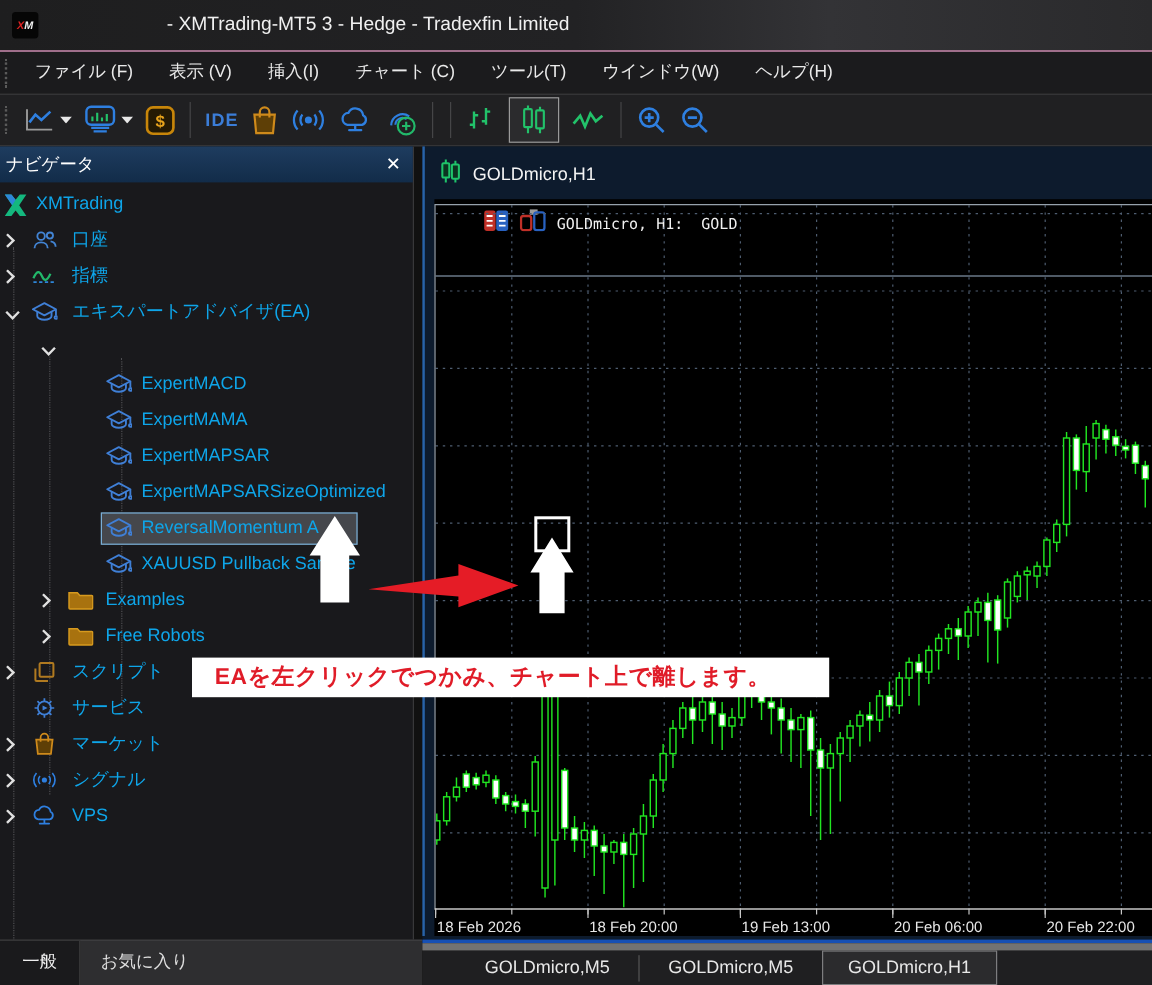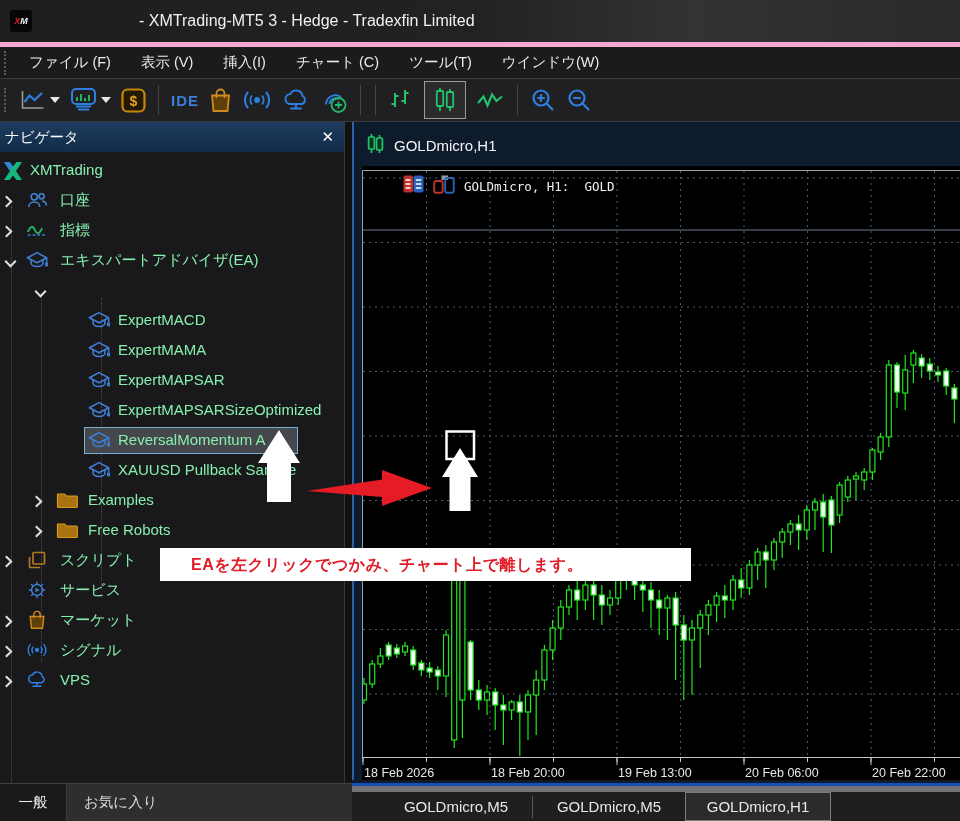--- a/index.html
+++ b/index.html
@@ -8,21 +8,21 @@
        -webkit-font-smoothing:antialiased;}
   .abs{position:absolute;}
   
   #titlebar{left:0;top:0;width:960px;height:42px;
     background:linear-gradient(90deg,#1e1e1f 0%,#222224 50%,#333336 72%,#2a2a2c 100%);}
   #xm-badge{left:10px;top:10px;width:22px;height:22px;background:#060606;border-radius:3px;
     display:flex;align-items:center;justify-content:center;font-size:9px;font-weight:bold;font-style:italic;}
   #xm-badge .x{color:#d22;}#xm-badge .m{color:#eee;}
   #title-text{left:122px;top:0;height:42px;line-height:42px;font-size:16px;color:#f0f0f0;white-space:pre;margin-left:17px;}
   
-  #menubar{left:0;top:42px;width:960px;height:36px;background:#1b1b1d;border-top:5px solid #f9a8d4;
+  #menubar{left:0;top:42px;width:960px;height:36px;background:#1b1b1d;border-top:1px solid #f9a8d4;
     display:flex;align-items:center;box-sizing:border-box;padding-left:2px;}
   .grip{width:5px;height:24px;border-left:2px dotted #5a5a5a;margin:0 3px 0 2px;}
   .menu-item{padding:0 15px;font-size:14.5px;height:35px;line-height:35px;color:#eaeaea;cursor:default;}
   
   #toolbar{left:0;top:78px;width:960px;height:44px;background:#202022;
     border-top:1px solid #3a3a3c;border-bottom:1px solid #3a3a3c;box-sizing:border-box;
     display:flex;align-items:center;padding-left:2px;}
   .tb-item{display:flex;align-items:center;margin:0 5px;height:36px;}
   .tb-item svg{display:block;}
   .tb-sep{width:1px;height:30px;background:#454547;margin:0 7px;}
@@ -36,21 +36,21 @@
   #nav-panel{left:0;top:122px;width:345px;height:661px;background:#19191c;border-right:1px solid #38383a;box-sizing:border-box;}
   #nav-header{left:0;top:0;width:344px;height:30px;background:linear-gradient(180deg,#1e3c5f,#122c49);
     display:flex;align-items:center;justify-content:space-between;padding:0 10px 0 5px;box-sizing:border-box;}
   #nav-title{font-size:14.5px;color:#fff;}
   #nav-close{font-size:15px;color:#fff;cursor:default;}
   .guide{position:absolute;width:0;border-left:1px dotted #4e4e52;}
   .tree-row{position:absolute;left:0;width:344px;height:28px;display:flex;align-items:center;cursor:default;}
   .tree-chevron{position:absolute;top:8px;}
   .tree-icon{position:absolute;top:4px;width:22px;height:20px;}
   .tree-icon svg{width:22px;height:20px;display:block;}
-  .tree-label{position:absolute;top:0;height:28px;line-height:28px;font-size:15px;color:#86efac;white-space:nowrap;}
+  .tree-label{position:absolute;top:0;height:28px;line-height:28px;font-size:15px;color:#0ea5e9;white-space:nowrap;}
   .sel-box{position:absolute;left:84px;width:214px;top:1px;height:27px;background:#45474c;border:1px solid #79aed6;box-sizing:border-box;}
   #nav-tabs{left:0;top:783px;width:352px;height:38px;background:#2e2e30;border-top:1px solid #404042;box-sizing:border-box;}
   #nav-tab-general{left:0;top:784px;width:66px;height:37px;background:#1a1a1c;border-right:1px solid #3c3c3e;
     text-align:center;line-height:36px;font-size:14.5px;color:#eee;}
   #nav-tab-fav{left:84px;top:784px;height:37px;line-height:36px;font-size:14.5px;color:#dedede;}
   
   #chart-win{left:352px;top:122px;width:608px;height:658px;background:#0d1b2d;
     border-left:2px solid #2863a8;box-sizing:border-box;}
   #chart-win-bottom{left:352px;top:780px;width:608px;height:6px;background:#0d1b2d;border-bottom:3px solid #1750b4;box-sizing:border-box;}
   #chart-title{left:366px;top:130px;height:30px;display:flex;align-items:center;gap:9px;}
@@ -59,21 +59,21 @@
   #info-row{left:367px;top:176px;height:20px;display:flex;align-items:center;gap:9px;padding-left:36px;}
   #info-text{font-size:12.5px;color:#f0f0f0;white-space:pre;font-family:"DejaVu Sans Mono",monospace;}
   
   #chart-tabs{left:352px;top:786px;width:608px;height:35px;background:#1f1f21;border-top:6px solid #737373;
     display:flex;align-items:stretch;box-sizing:border-box;padding-left:28px;}
   .chart-tab{display:flex;align-items:center;justify-content:center;width:152px;font-size:15px;color:#e8e8e8;}
   .chart-tab.active{width:146px;border:1px solid #7d7d7f;background:#2b2b2d;box-sizing:border-box;}
   .tab-div{width:1px;height:22px;background:#555;align-self:center;}
   
   #annotation{left:160px;top:548px;width:531px;height:33px;background:#ffffff;z-index:30;}
-  #annotation span{display:block;padding-left:31px;line-height:33px;font-size:16px;font-weight:bold;
+  #annotation span{display:block;padding-left:19px;line-height:33px;font-size:19px;font-weight:bold;
     color:#e01c28;letter-spacing:.5px;white-space:nowrap;}
   #overlay-svg{left:0;top:0;width:960px;height:821px;z-index:25;pointer-events:none;}
   #chart-svg{left:0;top:0;width:960px;height:821px;z-index:5;pointer-events:none;}
 </style>
 </head>
 <body>
 
 <div class="abs" id="titlebar">
   <div class="abs" id="xm-badge">
       <span class="x">X</span>
@@ -83,20 +83,21 @@
 </div>
 
 <div class="abs" id="menubar">
     <div class="grip"></div>
     <div class="menu-item">ファイル (F)</div>
     <div class="menu-item">表示 (V)</div>
     <div class="menu-item">挿入(I)</div>
     <div class="menu-item">チャート (C)</div>
     <div class="menu-item">ツール(T)</div>
     <div class="menu-item">ウインドウ(W)</div>
+    <div class="menu-item">ヘルプ(H)</div>
   </div>
 
 <div class="abs" id="toolbar">
     <div class="grip"></div>
     <div class="tb-item">
       <span>
         <svg width="27" height="23" viewBox="0 0 27 23" fill="none">
           <path d="M3.5 2v17h21" stroke="#9a9a9a" stroke-width="1.6"></path>
           <path d="M5.5 13l5-6.5 5 4.5 7.5-7" stroke="#2e7fe0" stroke-width="2.2"></path>
         </svg>

